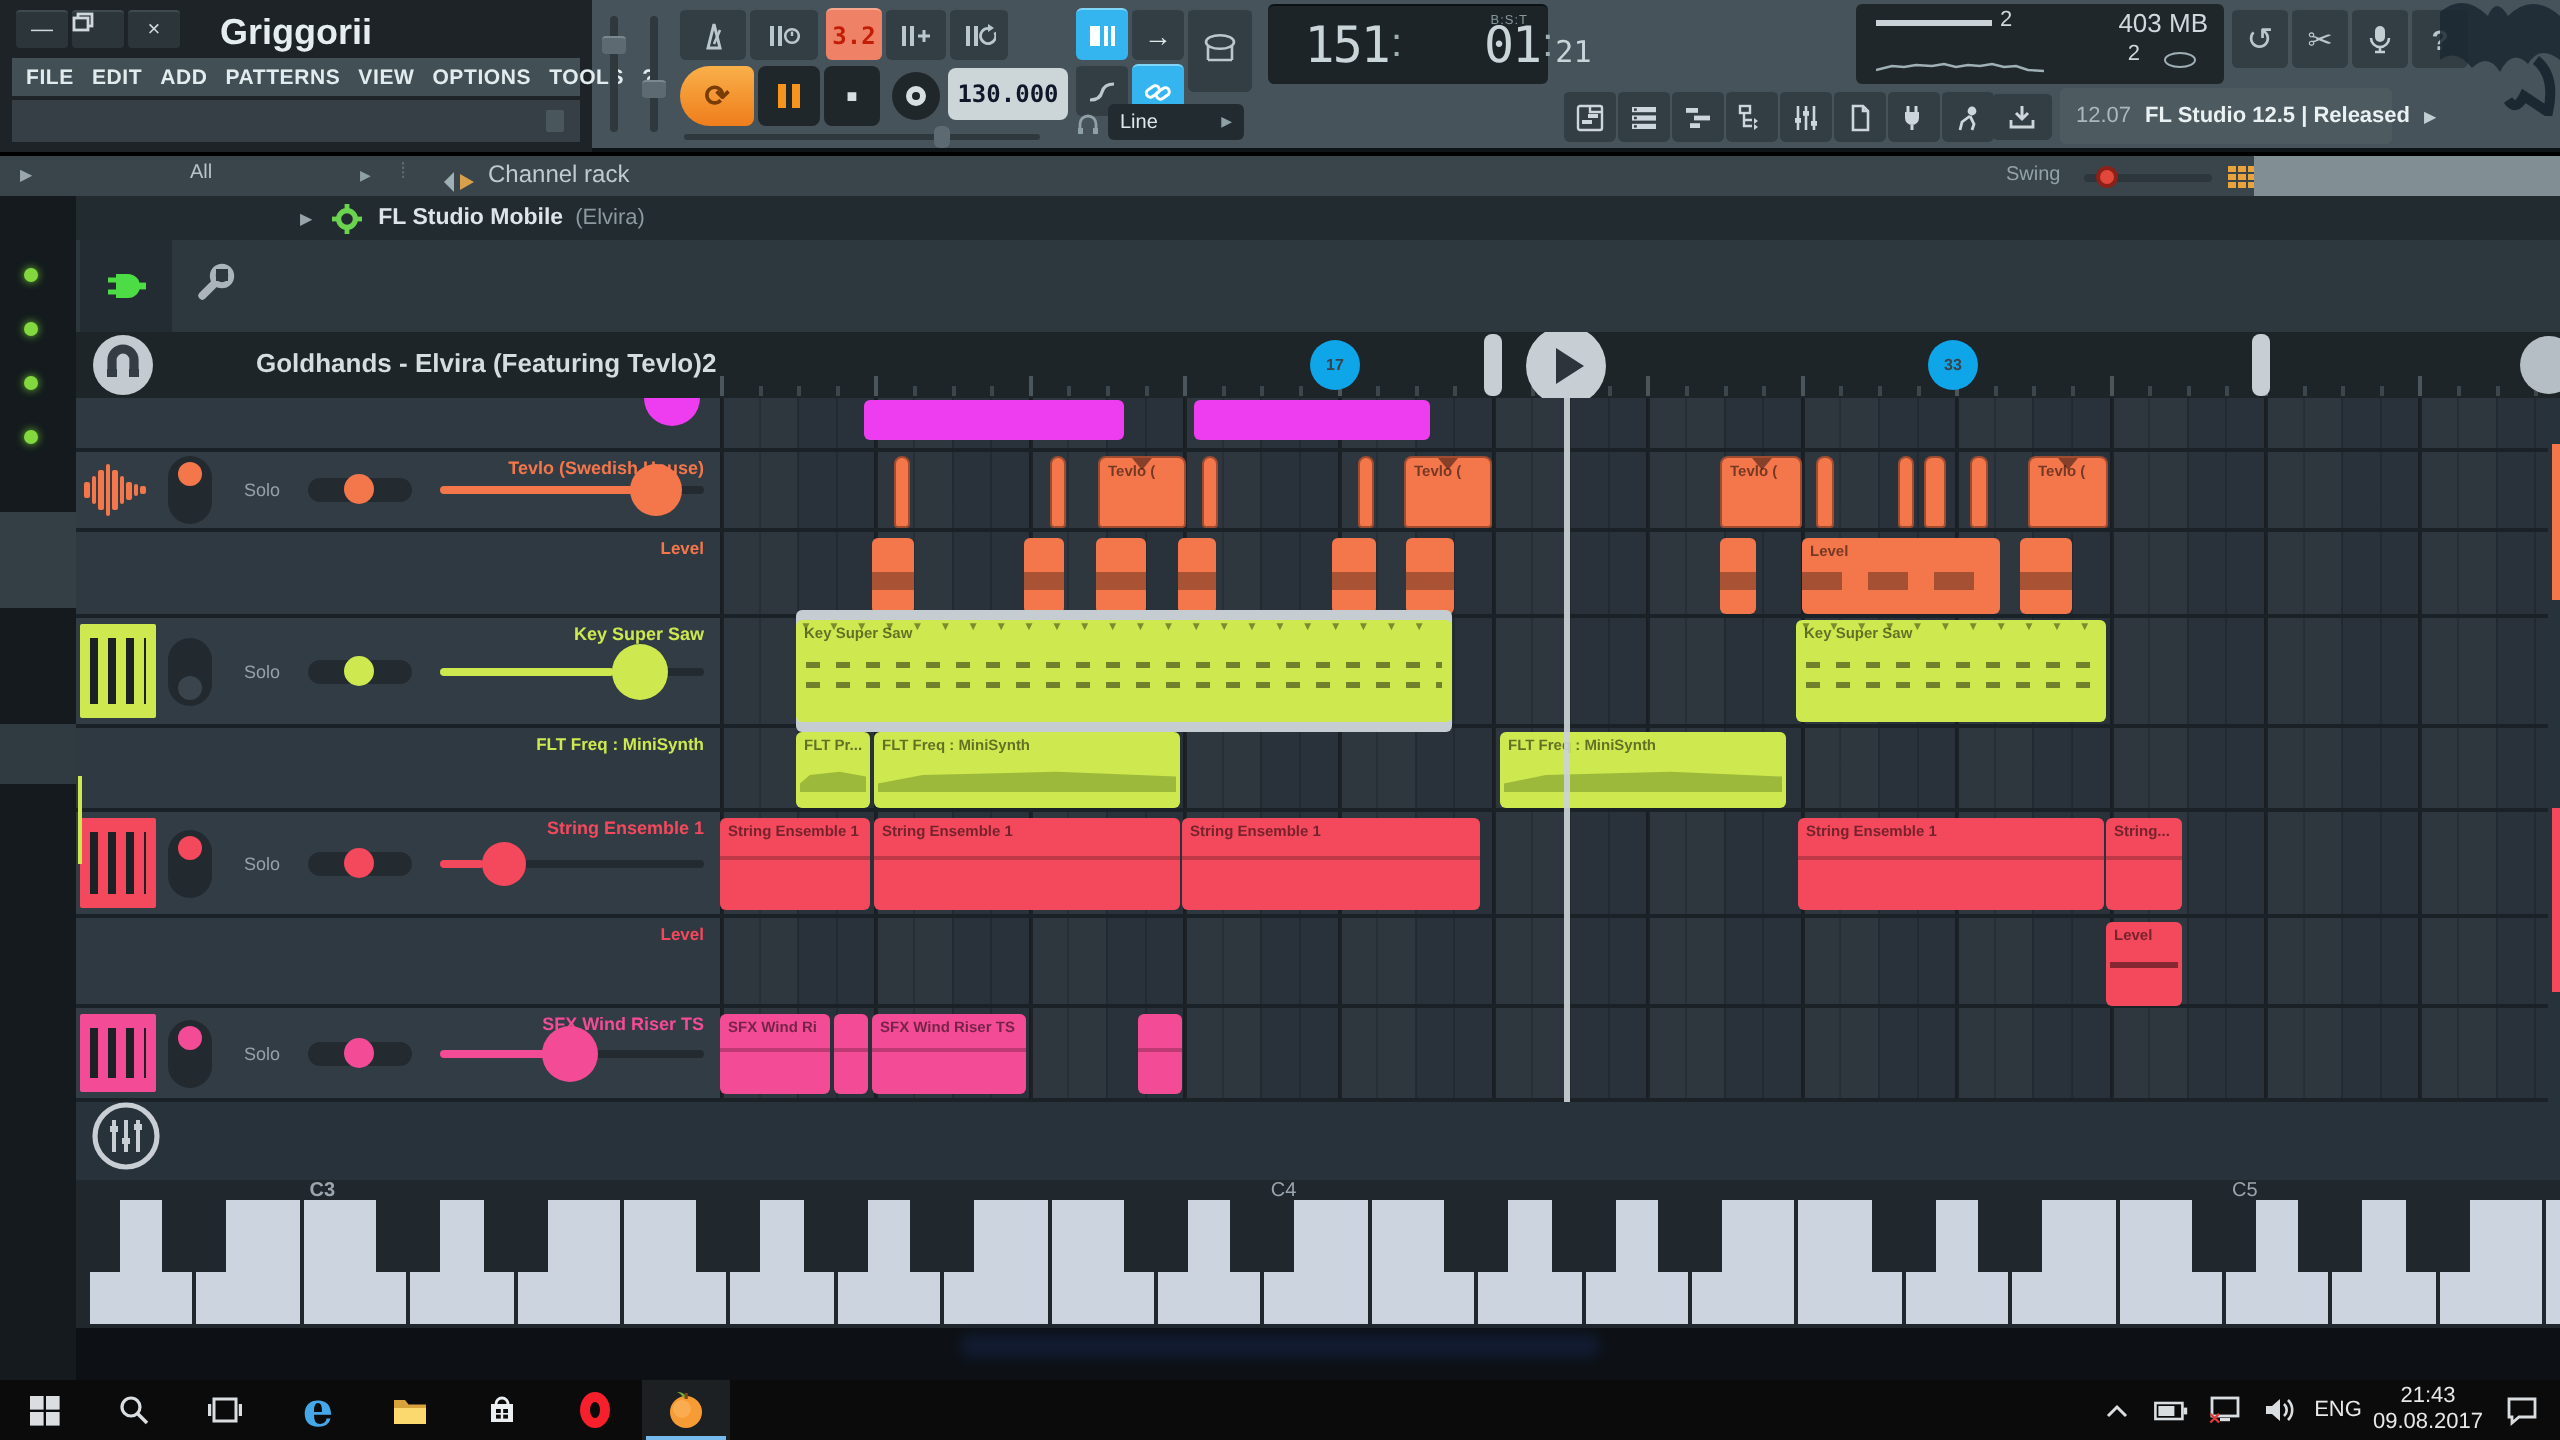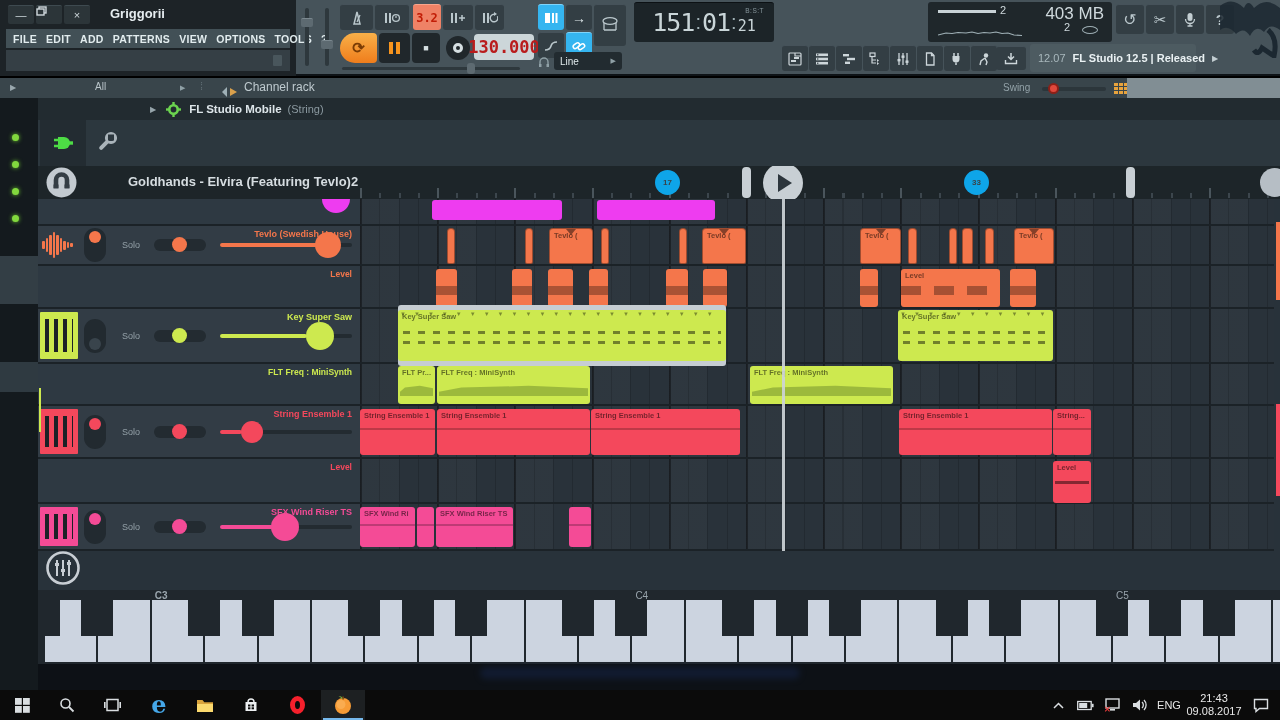--- a/index.html
+++ b/index.html
@@ -6,63 +6,63 @@
   *{box-sizing:border-box;}
   #root{position:relative;width:1280px;height:720px;overflow:hidden;background:#000;
         font-family:"Liberation Sans",sans-serif;-webkit-font-smoothing:antialiased;}
   .abs{position:absolute;}
 
   
   .toolbar{position:absolute;left:0;top:0;width:1280px;height:76px;background:#46535a;border-bottom:2px solid #0e1317;}
   .title-sec{position:absolute;left:0;top:0;width:296px;height:76px;background:#1d2327;}
   .wbtn{position:absolute;top:5px;width:26px;height:19px;background:#2c3539;border-radius:2px;color:#cfd8dc;
         font-size:11px;line-height:18px;text-align:center;border-top:1px solid #3e4a50;}
-  .wtitle{position:absolute;left:110px;top:6px;color:#e6edf0;font-size:13px;font-weight:bold;}
+  .wtitle{position:absolute;left:110px;top:6px;color:#e6edf0;font-size:18px;font-weight:bold;}
   .menubar{position:absolute;left:6px;top:29px;width:284px;height:19px;background:#425056;display:flex;align-items:center;padding:0 7px;gap:9px;}
   .menu-item{color:#e2ecee;font-size:10.5px;font-weight:bold;letter-spacing:.3px;}
   .hintbar{position:absolute;left:6px;top:50px;width:284px;height:21px;background:#353f45;}
   .hinticon{position:absolute;right:8px;top:5px;width:9px;height:11px;background:#49565c;border-radius:1px;}
   .vtrack{position:absolute;top:8px;width:4px;height:58px;background:#2e383d;border-radius:2px;}
   .vhandle{position:absolute;left:-4px;width:12px;height:9px;background:#5d6a71;border-radius:2px;border-top:1px solid #7b888f;}
   .tbtn{position:absolute;background:#333e44;border-radius:3px;border-top:1px solid #46525a;display:flex;align-items:center;justify-content:center;color:#b9c6cb;}
   .tbtn svg{display:block;}
   .bar-display{background:#ef8266;color:#c21d06;font-weight:bold;font-family:"DejaVu Sans Mono",monospace;font-size:12px;border-top:1px solid #f7a58c;}
   .loopbtn{position:absolute;left:340px;top:33px;width:37px;height:30px;border-radius:15px 4px 4px 15px;
            background:linear-gradient(#f9b049,#ef7d1c);display:flex;align-items:center;justify-content:center;color:#7a3c05;font-size:15px;font-weight:bold;}
   .pausebtn{position:absolute;left:379px;top:33px;width:31px;height:30px;background:#20272b;border-radius:4px;display:flex;align-items:center;justify-content:center;gap:3px;}
   .pausebtn i{display:block;width:4px;height:12px;background:#f7941d;}
   .stopbtn{position:absolute;left:412px;top:33px;width:28px;height:30px;background:#20272b;border-radius:4px;color:#d6dfe2;font-size:9px;display:flex;align-items:center;justify-content:center;}
   .recbtn{position:absolute;left:446px;top:36px;width:24px;height:24px;background:#20272b;border-radius:50%;display:flex;align-items:center;justify-content:center;}
   .recbtn i{display:block;width:10px;height:10px;border:3px solid #d6dfe2;border-radius:50%;}
-  .tempo{position:absolute;left:474px;top:34px;width:60px;height:26px;background:#ccd6d9;border-radius:4px;color:#b91c1c;
-         font-family:"DejaVu Sans Mono",monospace;font-size:17px;font-weight:bold;display:flex;align-items:center;justify-content:center;}
+  .tempo{position:absolute;left:474px;top:34px;width:60px;height:26px;background:#ccd6d9;border-radius:4px;color:#0f172a;
+         font-family:"DejaVu Sans Mono",monospace;font-size:12px;font-weight:bold;display:flex;align-items:center;justify-content:center;}
   .minislider{position:absolute;left:342px;top:67px;width:178px;height:3px;background:#2e383d;border-radius:2px;}
   .minihandle{position:absolute;left:125px;top:-4px;width:8px;height:11px;background:#5d6a71;border-radius:3px;}
   .bluebtn{background:#35b5f0;border-top:1px solid #7fd4fa;}
   .dropdown{position:absolute;left:554px;top:52px;width:68px;height:18px;background:#222b30;border-radius:3px;color:#dfe8ea;
             font-size:10px;display:flex;align-items:center;padding:0 6px;justify-content:space-between;}
   .timepanel{position:absolute;left:634px;top:2px;width:140px;height:40px;background:#1c2428;border-radius:3px;border-top:1px solid #0c1114;
              display:flex;align-items:center;justify-content:center;color:#c9d5d8;}
-  .timepanel .big{font-family:"DejaVu Sans Mono",monospace;font-size:25px;font-weight:300;letter-spacing:-1px;}
+  .timepanel .big{font-family:"DejaVu Sans Mono",monospace;font-size:25px;font-weight:300;letter-spacing:-1px;margin-left:40px;}
   .timepanel .colon{font-size:20px;margin:0 1px;color:#9fb0b5;}
   .timepanel .tick{font-family:"DejaVu Sans Mono",monospace;font-size:15px;align-self:flex-end;margin-bottom:7px;}
   .bst{position:absolute;right:10px;top:4px;font-size:6.5px;color:#87969c;letter-spacing:.5px;}
   .patpanel{position:absolute;left:634px;top:44px;width:140px;height:28px;background:#2b353a;border-radius:3px;}
   .patfield{position:absolute;left:24px;top:3px;width:92px;height:21px;background:#ccd6d9;border-radius:3px;color:#2f3a3f;
             font-size:12px;display:flex;align-items:center;justify-content:center;}
   .patarrow{position:absolute;left:5px;top:4px;width:15px;height:19px;background:#222a2e;border-radius:2px;color:#cfd8dc;font-size:7px;display:flex;align-items:center;justify-content:center;}
   .patplus{position:absolute;right:4px;top:4px;width:16px;height:19px;background:#222a2e;border-radius:2px;color:#cfd8dc;font-size:12px;display:flex;align-items:center;justify-content:center;}
   .stepper{position:absolute;right:5px;top:7px;display:flex;flex-direction:column;gap:2px;}
   .stepper i{display:block;width:0;height:0;border-left:3px solid transparent;border-right:3px solid transparent;}
   .stepper .up{border-bottom:3px solid #7f8d93;}
   .stepper .dn{border-top:3px solid #7f8d93;}
   .respanel{position:absolute;left:928px;top:2px;width:184px;height:40px;background:#1f272b;border-radius:3px;color:#cfd9dd;}
   .resbar{position:absolute;left:10px;top:8px;width:58px;height:3px;background:#c9d3d7;}
   .resnum1{position:absolute;left:72px;top:2px;font-size:11px;}
-  .resmem{position:absolute;right:8px;top:2px;font-size:17px;}
+  .resmem{position:absolute;right:8px;top:2px;font-size:13px;}
   .resnum2{position:absolute;right:42px;top:19px;font-size:11px;}
   .resell{position:absolute;right:14px;top:24px;width:16px;height:8px;border:1px solid #9fb0b6;border-radius:50%;}
   .verstrip{position:absolute;left:1030px;top:44px;width:166px;height:28px;background:#4d5b61;border-radius:3px;display:flex;align-items:center;padding:0 8px;gap:7px;}
   .verbuild{color:#a9b8bd;font-size:11px;}
   .vertext{color:#eaf1f3;font-size:11px;font-weight:bold;white-space:nowrap;}
   .verarr{color:#c3ced2;font-size:8px;}
 
   
   .rackstrip{position:absolute;left:0;top:78px;width:1280px;height:20px;background:#39454b;}
   .rack-all{position:absolute;left:95px;top:3px;color:#b9c4c9;font-size:10px;}
@@ -425,21 +425,21 @@
     <svg style="margin-left:10px" width="15" height="15" viewBox="0 0 15 15">
       <circle cx="7.5" cy="7.5" r="4.2" fill="none" stroke="#6bd34f" stroke-width="2.6"></circle>
       <g fill="#6bd34f">
           <rect x="6.3" y="0" width="2.4" height="3"></rect>
           <rect x="6.3" y="12" width="2.4" height="3"></rect>
           <rect x="0" y="6.3" width="3" height="2.4"></rect>
           <rect x="12" y="6.3" width="3" height="2.4"></rect>
         </g>
     </svg>
     <span style="margin-left:8px;font-size:11.5px;font-weight:bold;color:#dde5e9">FL Studio Mobile</span>
-    <span style="margin-left:6px;font-size:11px;color:#8b99a0">(String)</span>
+    <span style="margin-left:6px;font-size:11px;color:#8b99a0">(Elvira)</span>
   </div>
 
   <div class="plug-toolbar">
     <div class="plug-slot">
       <svg width="22" height="22" viewBox="0 0 22 22">
         <path d="M2 8 h4 M2 14 h4" stroke="#4ddc45" stroke-width="2.4"></path>
         <path d="M6 5 h6 a5.5 5.5 0 0 1 0 12 h-6 z" fill="#4ddc45"></path>
         <rect x="16" y="9.3" width="5" height="3.4" fill="#4ddc45"></rect>
       </svg>
     </div>

